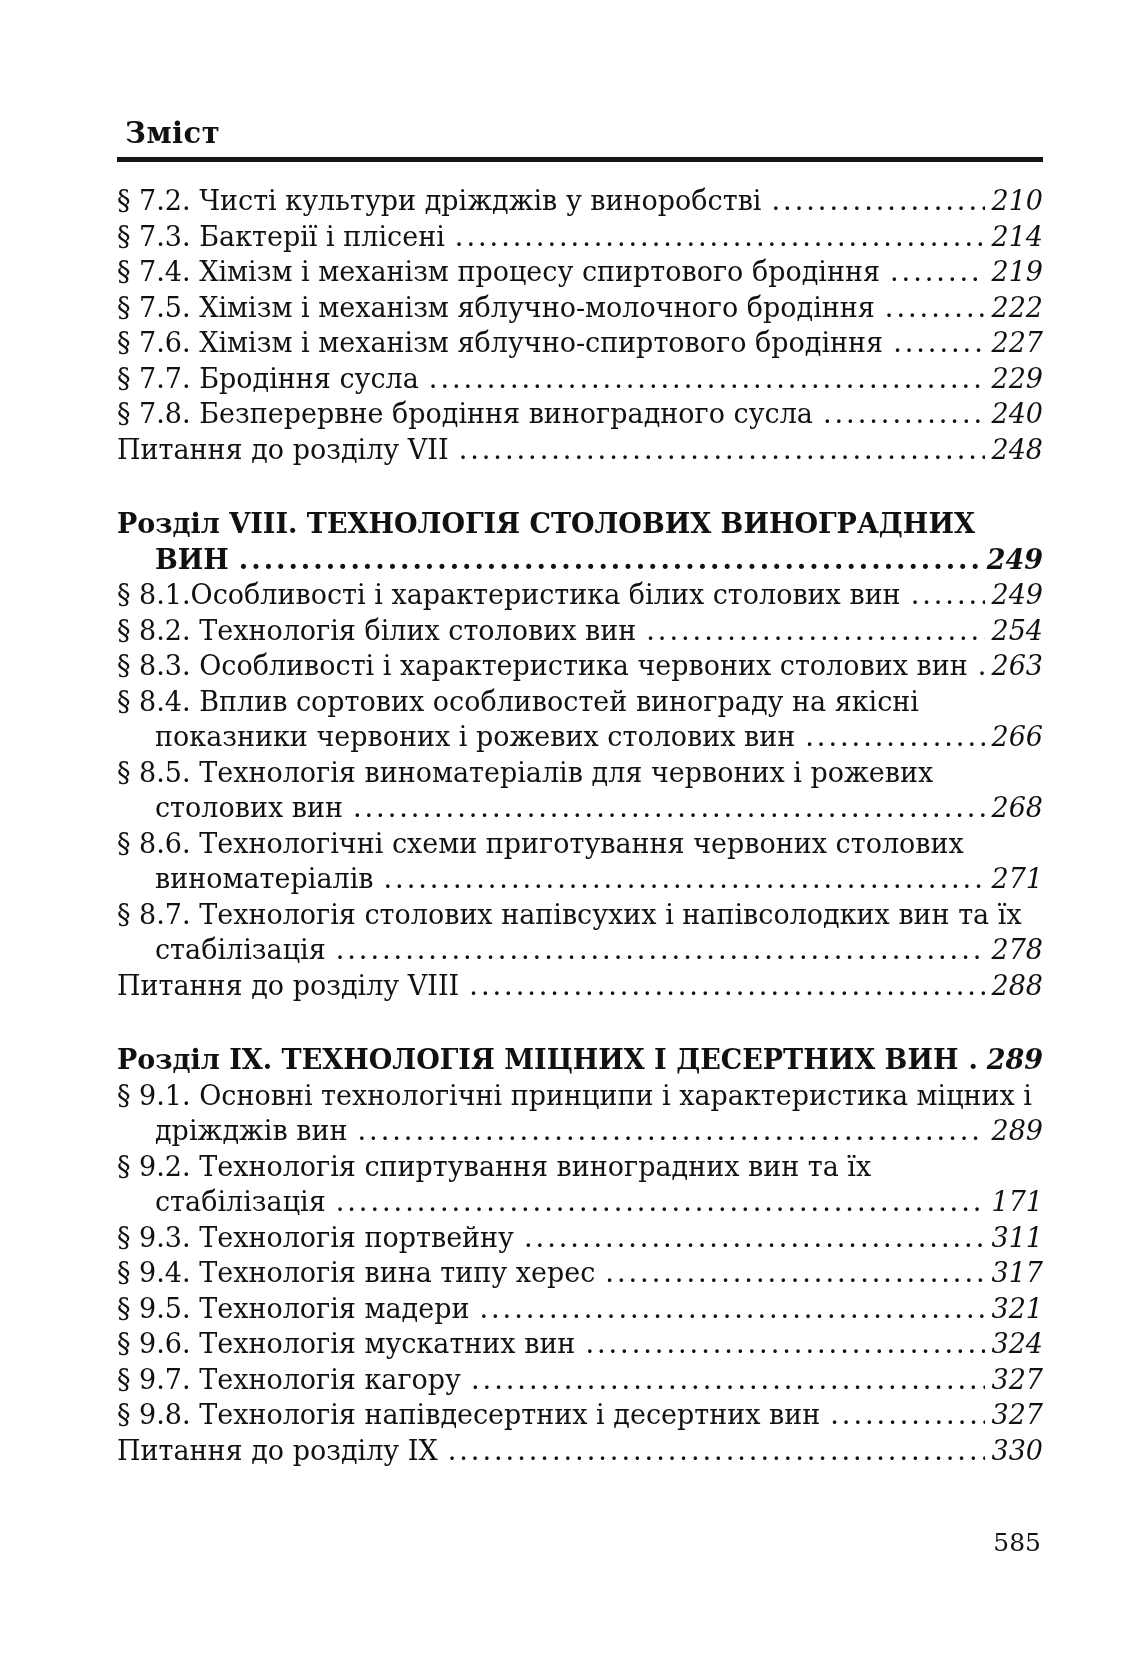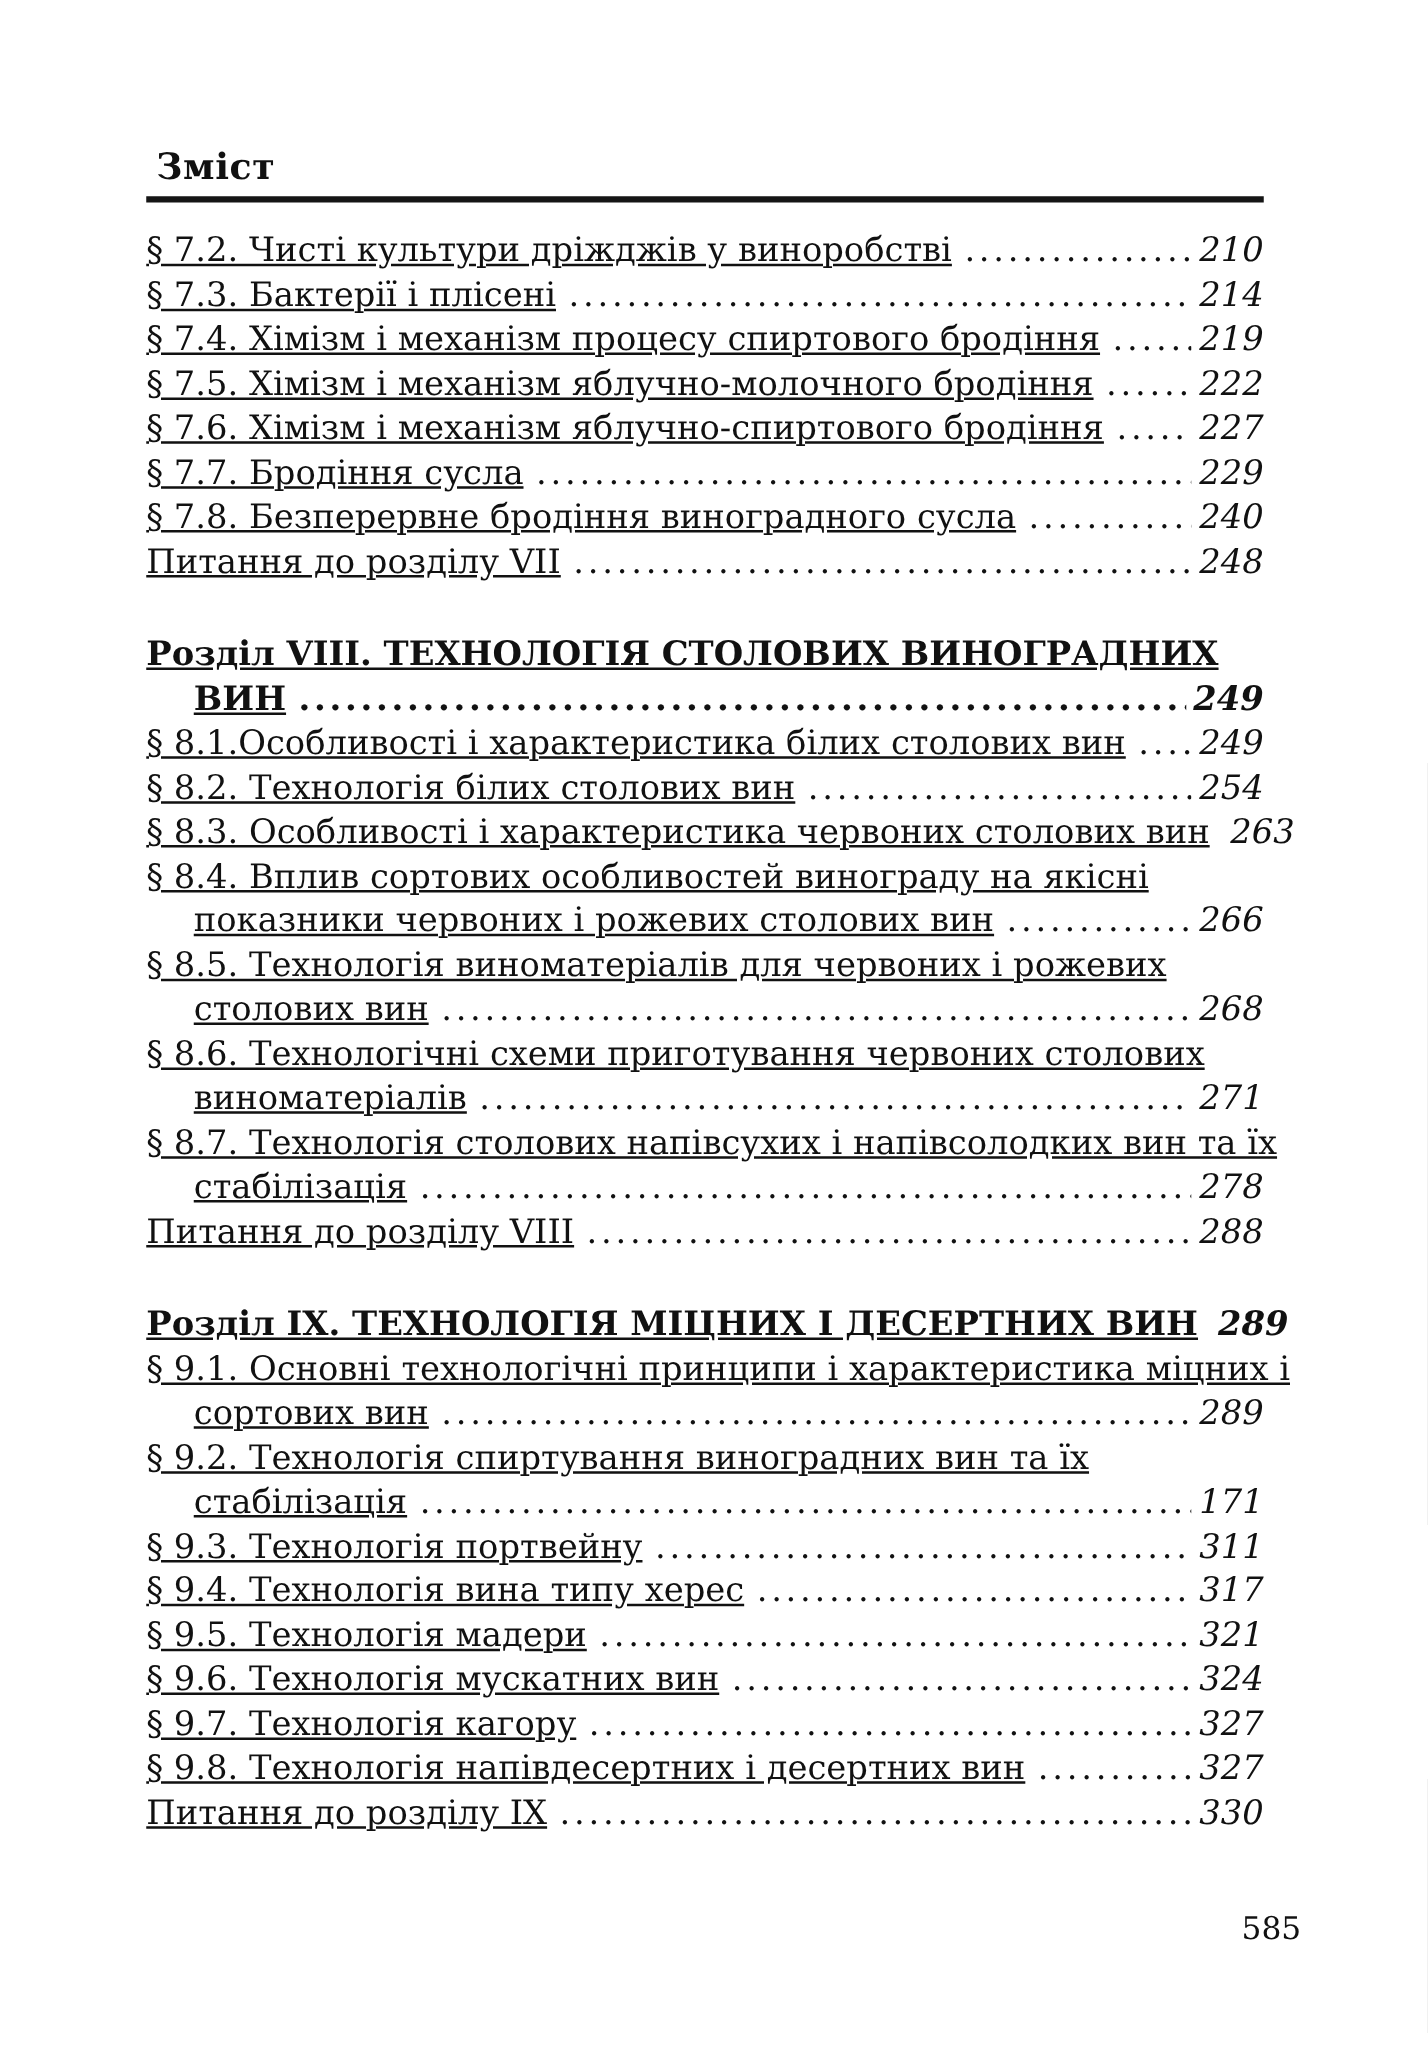--- a/index.html
+++ b/index.html
@@ -9,21 +9,21 @@
     height: 1653px;
     margin: 0 auto;
     background: #ffffff;
     color: #111111;
     font-family: "DejaVu Serif", "Liberation Serif", serif;
     overflow: hidden;
   }
   .content {
     position: absolute;
     left: 117px;
-    right: 131px;
+    right: 99px;
     top: 118px;
   }
   .page-title {
     font-size: 29px;
     font-weight: bold;
     margin: 0 0 0 8px;
     line-height: 30px;
     letter-spacing: 0.5px;
   }
   .header-rule {
@@ -37,21 +37,21 @@
   }
   .toc-line {
     display: flex;
     align-items: baseline;
     line-height: 35.5px;
     white-space: nowrap;
   }
   .toc-line.indent { padding-left: 38px; align-items: center; }
   .toc-line.bold   { font-weight: bold; }
   .toc-line.gap    { margin-top: 39px; align-items: flex-end; }
-  .toc-text { flex: 0 0 auto; text-decoration: underline; }
+  .toc-text { flex: 0 0 auto; }
   .toc-dots {
     flex: 1 1 auto;
     min-width: 0;
     overflow: hidden;
     white-space: nowrap;
     margin: 0 6px 0 10px;
   }
   .toc-dots::after {
     content: "........................................................................................................................";
     letter-spacing: 3px;
@@ -186,21 +186,21 @@
         <div class="toc-line bold gap">
           <span class="toc-text">Розділ IX. ТЕХНОЛОГІЯ МІЦНИХ І ДЕСЕРТНИХ ВИН</span>
           <span class="toc-dots"></span>
           <span class="toc-page">289</span>
         </div>
         <div class="toc-line no-leader">
           <span class="toc-text">§ 9.1. Основні технологічні принципи і характеристика міцних і</span>
           <span class="toc-dots"></span>
         </div>
         <div class="toc-line indent">
-          <span class="toc-text">сортових вин</span>
+          <span class="toc-text">дріжджів вин</span>
           <span class="toc-dots"></span>
           <span class="toc-page">289</span>
         </div>
         <div class="toc-line no-leader">
           <span class="toc-text">§ 9.2. Технологія спиртування виноградних вин та їх</span>
           <span class="toc-dots"></span>
         </div>
         <div class="toc-line indent">
           <span class="toc-text">стабілізація</span>
           <span class="toc-dots"></span>

